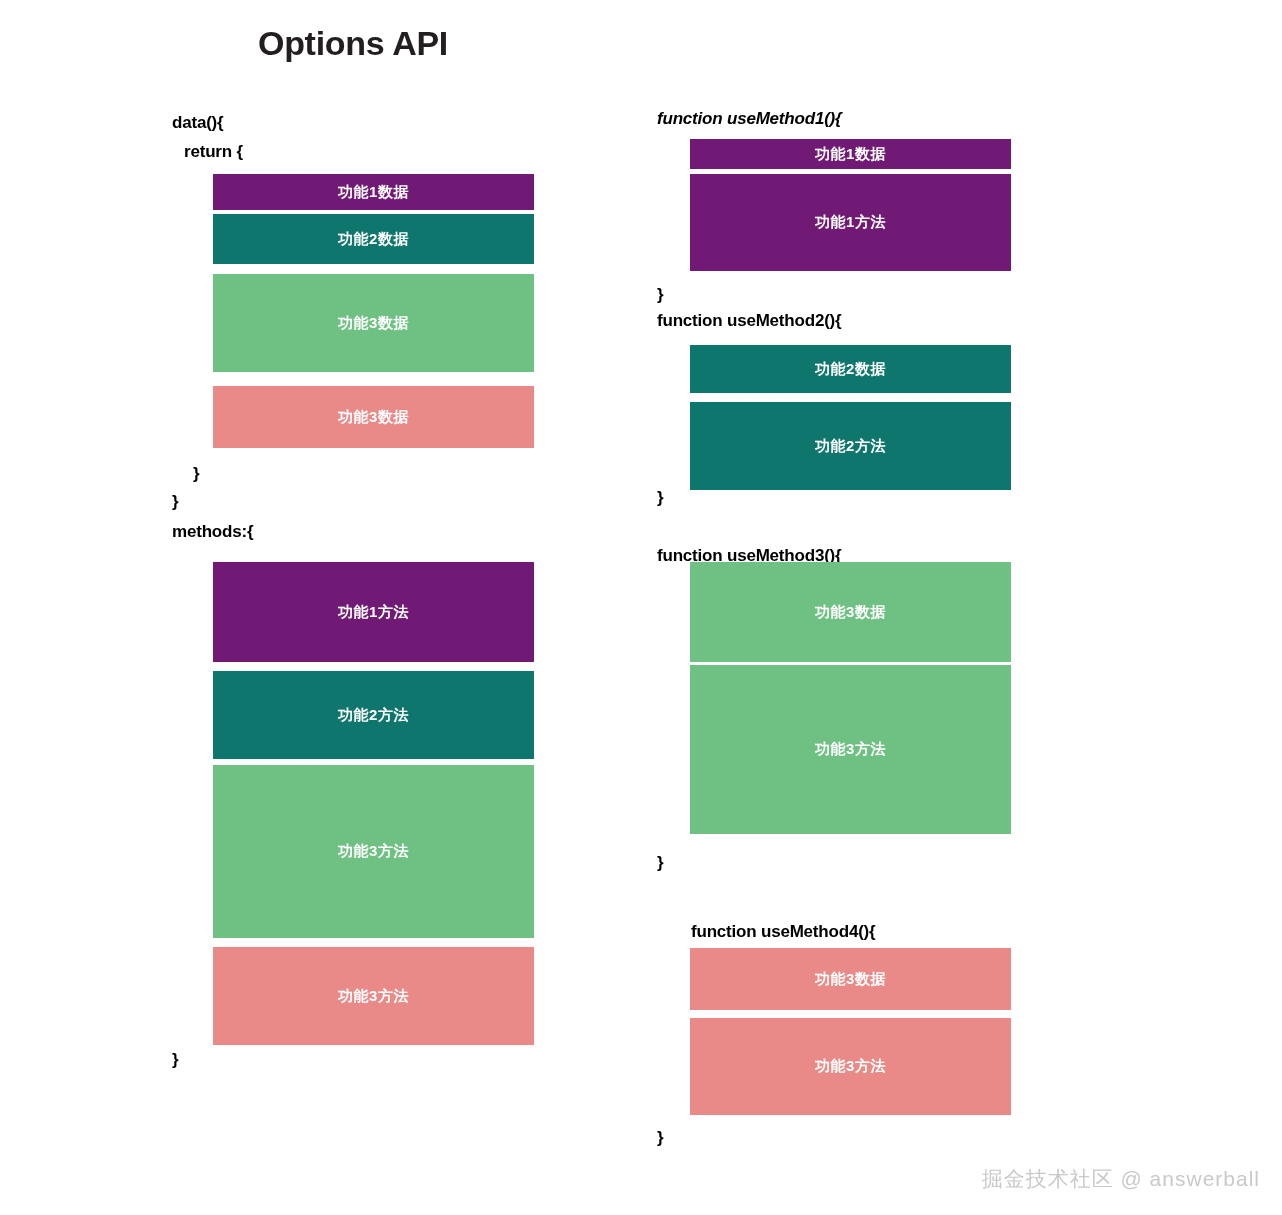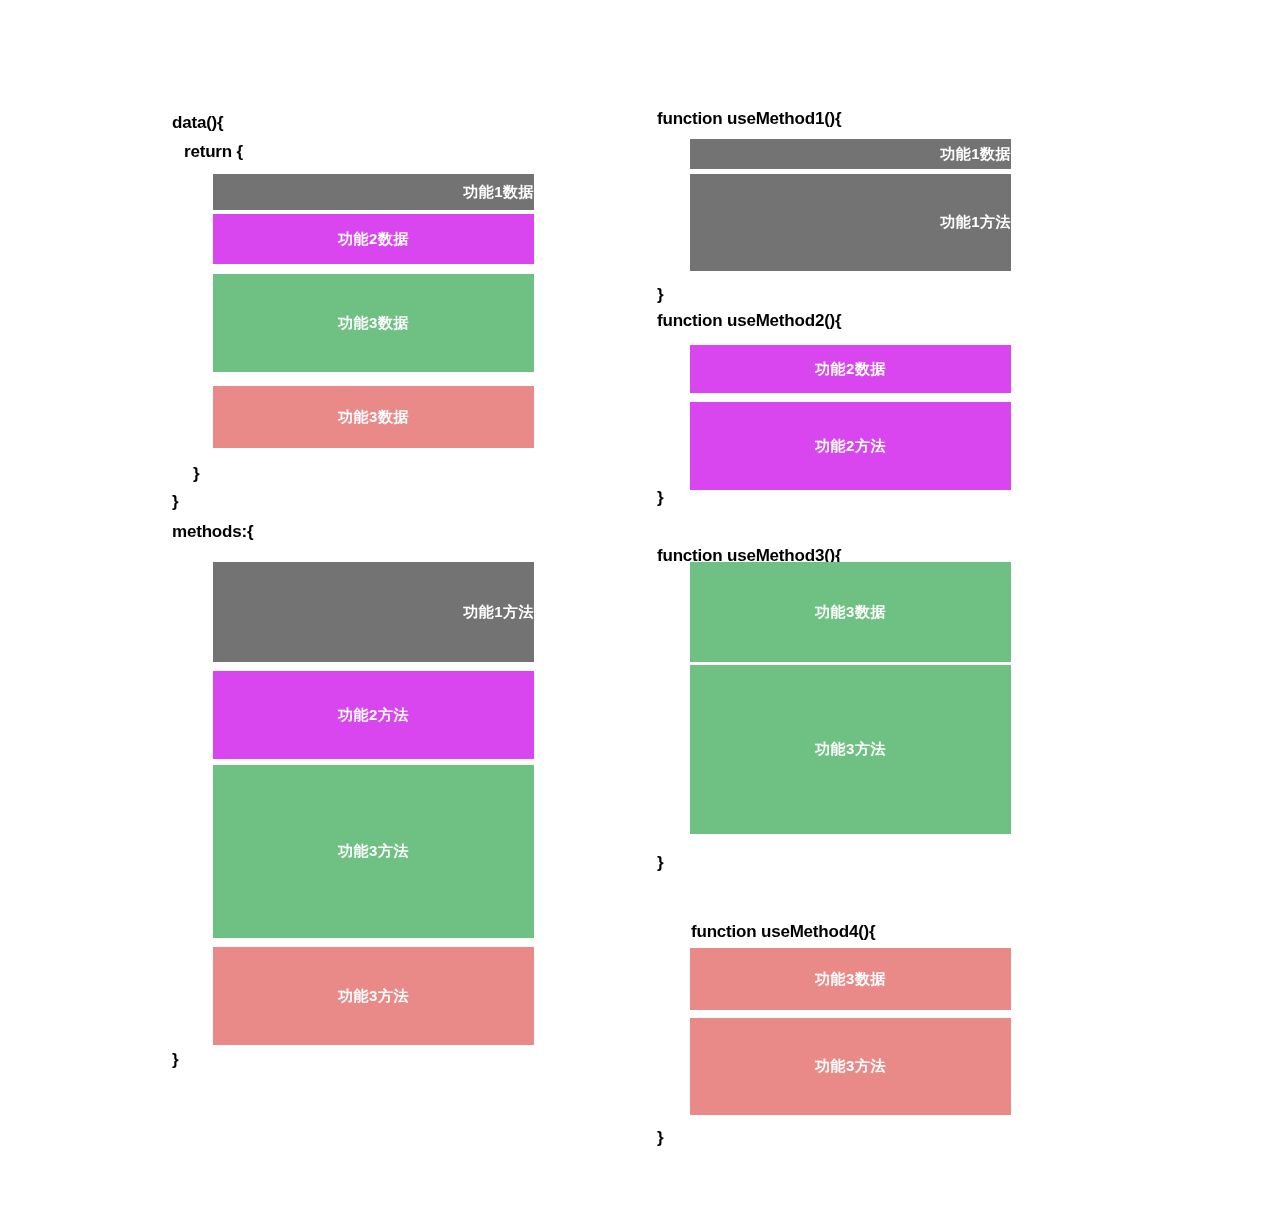--- a/index.html
+++ b/index.html
@@ -48,41 +48,42 @@
     position: absolute;
     display: flex;
     align-items: center;
     justify-content: center;
     color: #ffffff;
     font-weight: bold;
     font-size: 15px;
     letter-spacing: 0.5px;
     box-sizing: border-box;
   }
-  .block.blue  { background: #737373; justify-content: flex-end; }
-  .block.pink  { background: #d946ef; }
+  .block.blue  { background: #701a75; }
+  .block.pink  { background: #0f766e; }
   .block.green { background: #6fc183; }
   .block.red   { background: #e98a88; }
 
   
   #watermark {
     position: absolute;
     right: 22px;
     bottom: 22px;
     font-size: 21px;
     color: #c9c9c9;
     letter-spacing: 1px;
     white-space: nowrap;
   }
 </style>
 </head>
 <body>
 
 <div class="canvas">
 
+  <div class="col-title" id="title-options">Options API</div>
 
 
   <div id="left-code">
       <div class="code-line" style="left: 172px; top: 113px;">data(){</div>
       <div class="code-line" style="left: 184px; top: 142px;">return {</div>
       <div class="code-line" style="left: 193px; top: 464px;">}</div>
       <div class="code-line" style="left: 172px; top: 492px;">}</div>
       <div class="code-line" style="left: 172px; top: 522px;">methods:{</div>
       <div class="code-line" style="left: 172px; top: 1050px;">}</div>
     </div>
@@ -108,21 +109,21 @@
       </div>
       <div class="block green" style="left: 213px; top: 765px; width: 321px; height: 173px;">
         <span>功能3方法</span>
       </div>
       <div class="block red" style="left: 213px; top: 947px; width: 321px; height: 98px;">
         <span>功能3方法</span>
       </div>
     </div>
 
   <div id="right-code">
-      <div class="code-line" style="left: 657px; top: 109px;">function useMethod1(){</div>
+      <div class="code-line" style="left: 657px; top: 109px; font-style: italic;">function useMethod1(){</div>
       <div class="code-line" style="left: 657px; top: 285px;">}</div>
       <div class="code-line" style="left: 657px; top: 311px;">function useMethod2(){</div>
       <div class="code-line" style="left: 657px; top: 488px;">}</div>
       <div class="code-line" style="left: 657px; top: 546px;">function useMethod3(){</div>
       <div class="code-line" style="left: 657px; top: 853px;">}</div>
       <div class="code-line" style="left: 691px; top: 922px;">function useMethod4(){</div>
       <div class="code-line" style="left: 657px; top: 1128px;">}</div>
     </div>
 
   <div id="right-blocks">
@@ -145,14 +146,15 @@
         <span>功能3方法</span>
       </div>
       <div class="block red" style="left: 690px; top: 948px; width: 321px; height: 62px;">
         <span>功能3数据</span>
       </div>
       <div class="block red" style="left: 690px; top: 1018px; width: 321px; height: 97px;">
         <span>功能3方法</span>
       </div>
     </div>
 
+  <div id="watermark">掘金技术社区 @ answerball</div>
 
 </div>
 
 </body></html>

